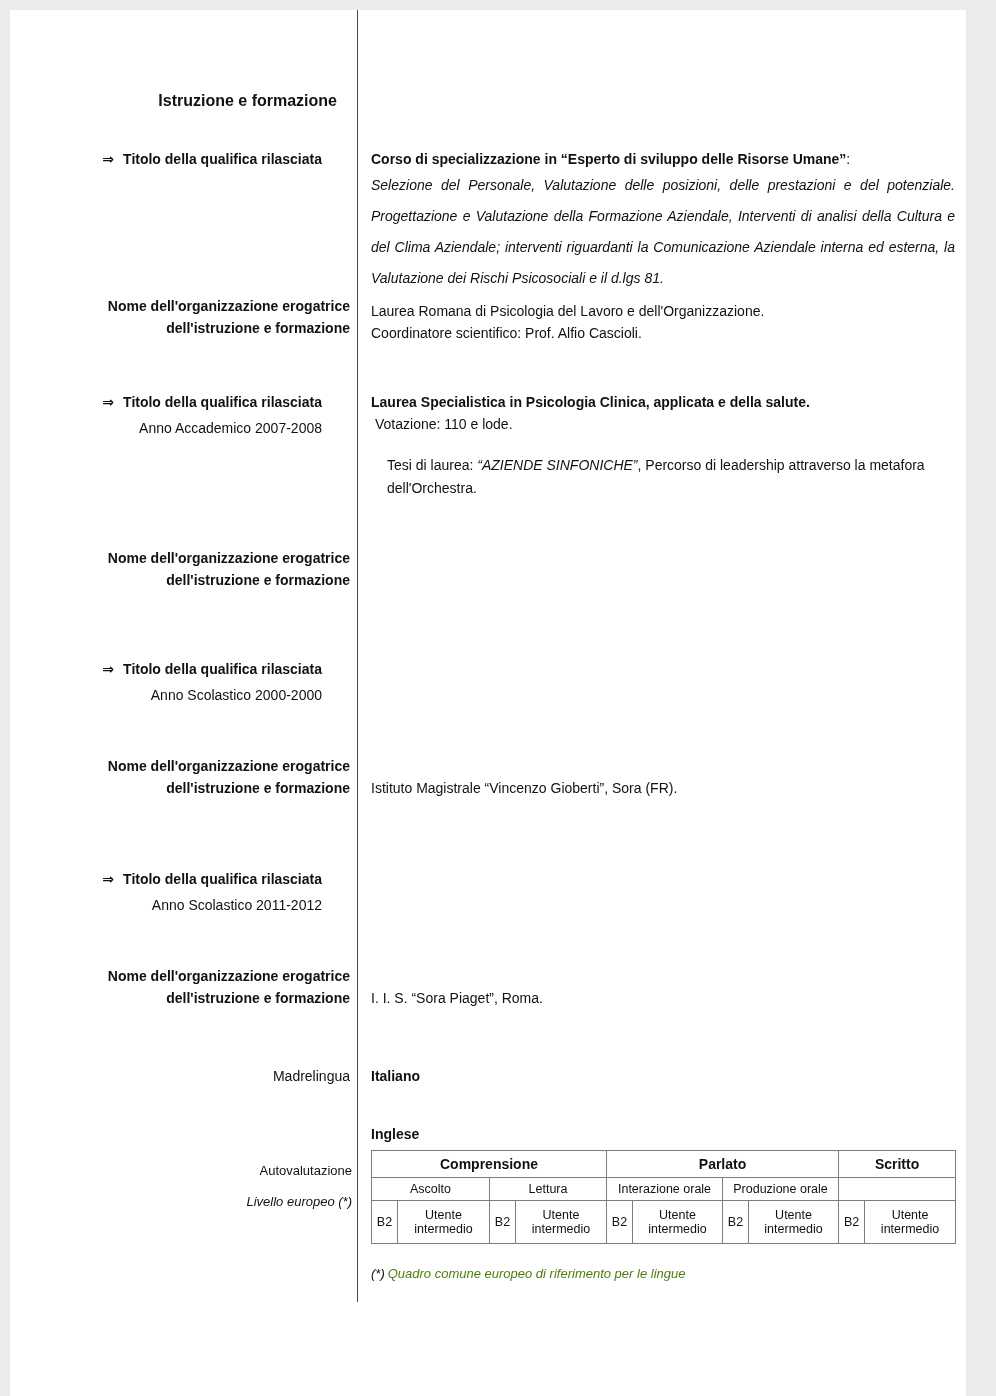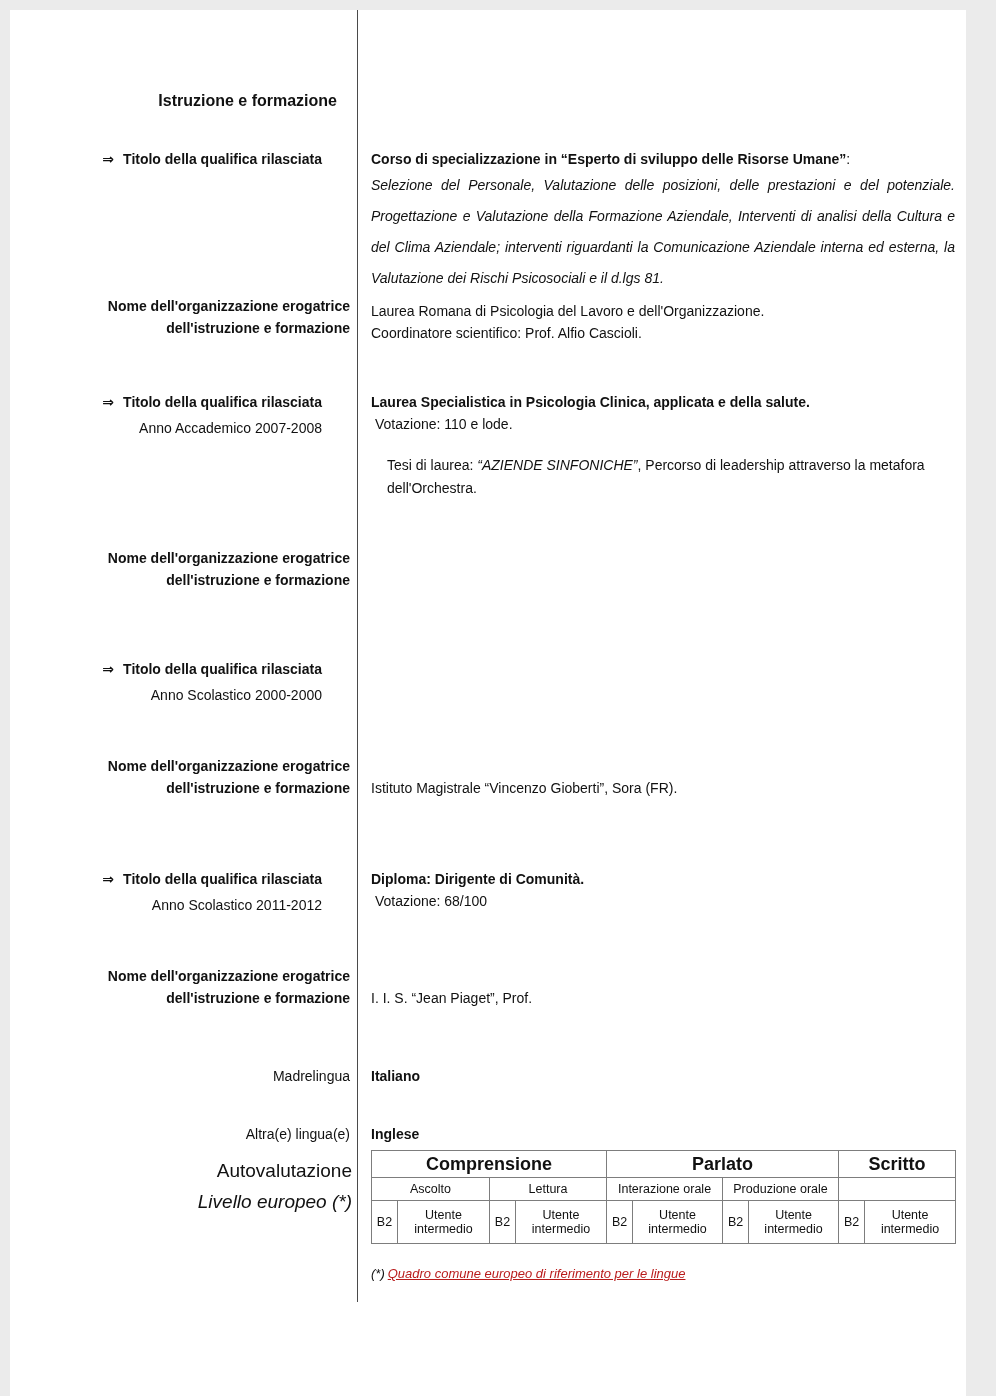--- a/index.html
+++ b/index.html
@@ -39,39 +39,39 @@
   .pr7  { padding-right:7px; }
   .pr20 { padding-right:20px; }
   .pr35 { padding-right:35px; }
   .heading { font-size:16px; font-weight:bold; }
   .arrow-icon { display:inline-block; margin-right:9px; }
   .date-line { margin-top:4px; }
   .just { text-align:justify; line-height:31px; margin:0;font-style:italic; }
   .tesi { margin:19px 0 0 16px; line-height:23px; }
   .indent { padding-left:4px; }
   .org-pt { padding-top:22px; }
-  .small-label { font-size:19px; }
+  .small-label { font-size:13px; }
   table.lang {
     border-collapse:collapse;
     width:584px;
     table-layout:fixed;
   }
   table.lang th, table.lang td {
     border:1px solid #7d7d7d;
     text-align:center;
     vertical-align:middle;
     padding:0;
     overflow:hidden;
   }
-  tr.group-row th { font-size:18px; font-weight:bold; height:26px; }
+  tr.group-row th { font-size:14px; font-weight:bold; height:26px; }
   tr.sub-row  td { font-size:12.5px; height:22px; }
   tr.lvl-row  td { font-size:12.5px; height:42px; line-height:14px; }
   .footnote { font-size:13px; font-style:italic; line-height:16px; }
   .footnote-prefix { margin-right:3px; }
-  .link { color:#b91c1c; text-decoration:underline; cursor:pointer; }
+  .link { color:#4d7c0f; cursor:pointer; }
 </style>
 </head>
 <body>
 
 <div class="page">
   <div class="divider"></div>
 
   <div class="abs label heading pr20" style="top:80px">Istruzione e formazione</div>
 
   <div class="abs label" style="top:138px">
@@ -128,37 +128,32 @@
   <div class="abs content org-pt" style="top:745px">
     <div>Istituto Magistrale “Vincenzo Gioberti”, Sora (FR).</div>
   </div>
 
   <div class="abs label" style="top:858px">
     <div class="bold pr35">
       <span class="arrow-icon">⇒</span><span>Titolo della qualifica rilasciata</span>
     </div>
     <div class="date-line pr35">Anno Scolastico 2011-2012</div>
   </div>
-  <div class="abs content" style="top:858px">
-    <div class="bold">Diploma: Dirigente di Comunità.</div>
-    <div class="indent">Votazione: 68/100</div>
-  </div>
 
   <div class="abs label bold pr7" style="top:955px">
     <div>Nome dell'organizzazione erogatrice</div>
     <div>dell'istruzione e formazione</div>
   </div>
   <div class="abs content org-pt" style="top:955px">
-    <div>I. I. S. “Jean Piaget”, Prof.</div>
+    <div>I. I. S. “Sora Piaget”, Roma.</div>
   </div>
 
   <div class="abs label pr7" style="top:1055px">Madrelingua</div>
   <div class="abs content bold" style="top:1055px">Italiano</div>
 
-  <div class="abs label pr7" style="top:1113px">Altra(e) lingua(e)</div>
   <div class="abs content bold" style="top:1113px">Inglese</div>
 
   <div class="abs label small-label pr5" style="top:1150px">Autovalutazione</div>
   <div class="abs label small-label italic pr5" style="top:1181px">Livello europeo (*)</div>
 
   <div class="abs" style="top:1140px; left:361px">
     <table class="lang">
       <colgroup>
         <col style="width:26px">
           <col style="width:92px">

